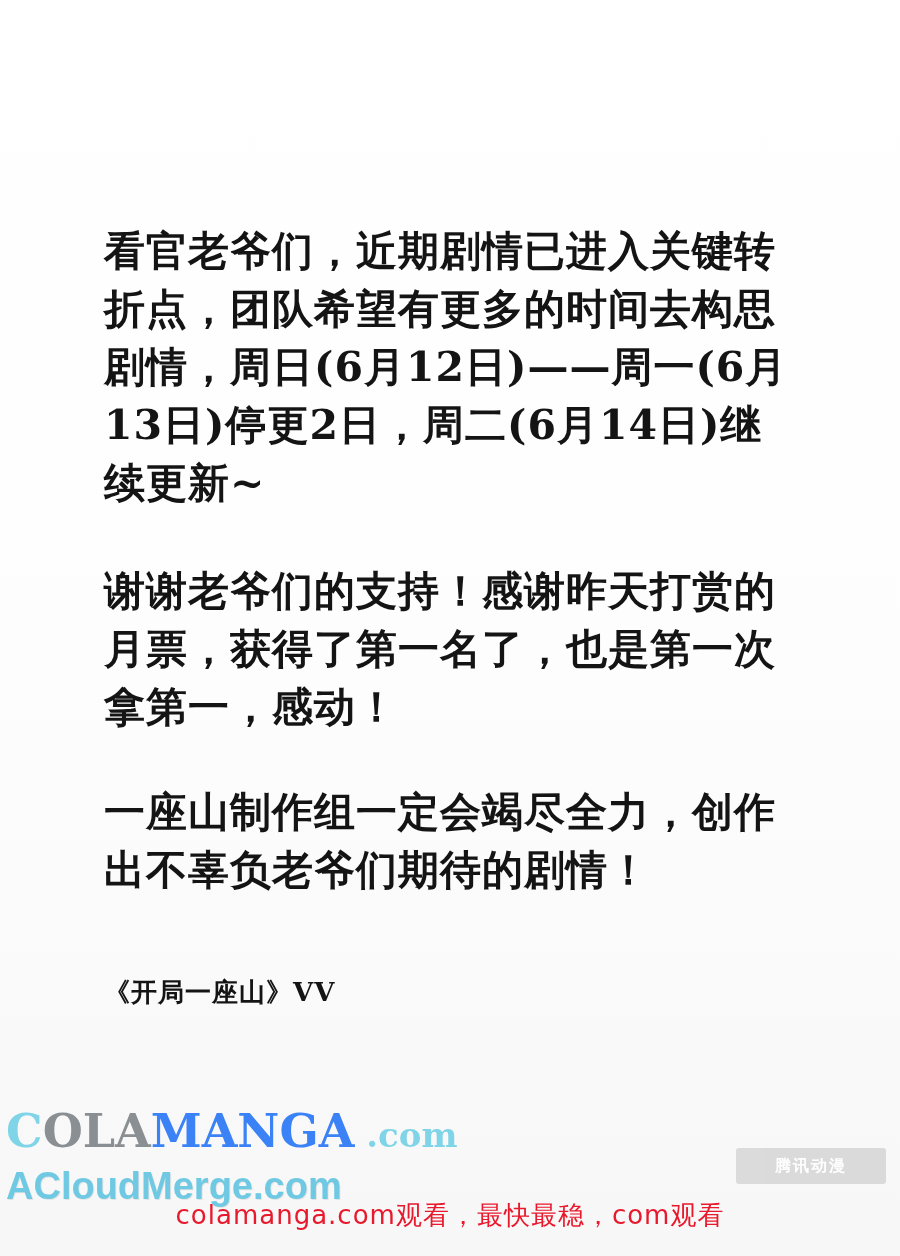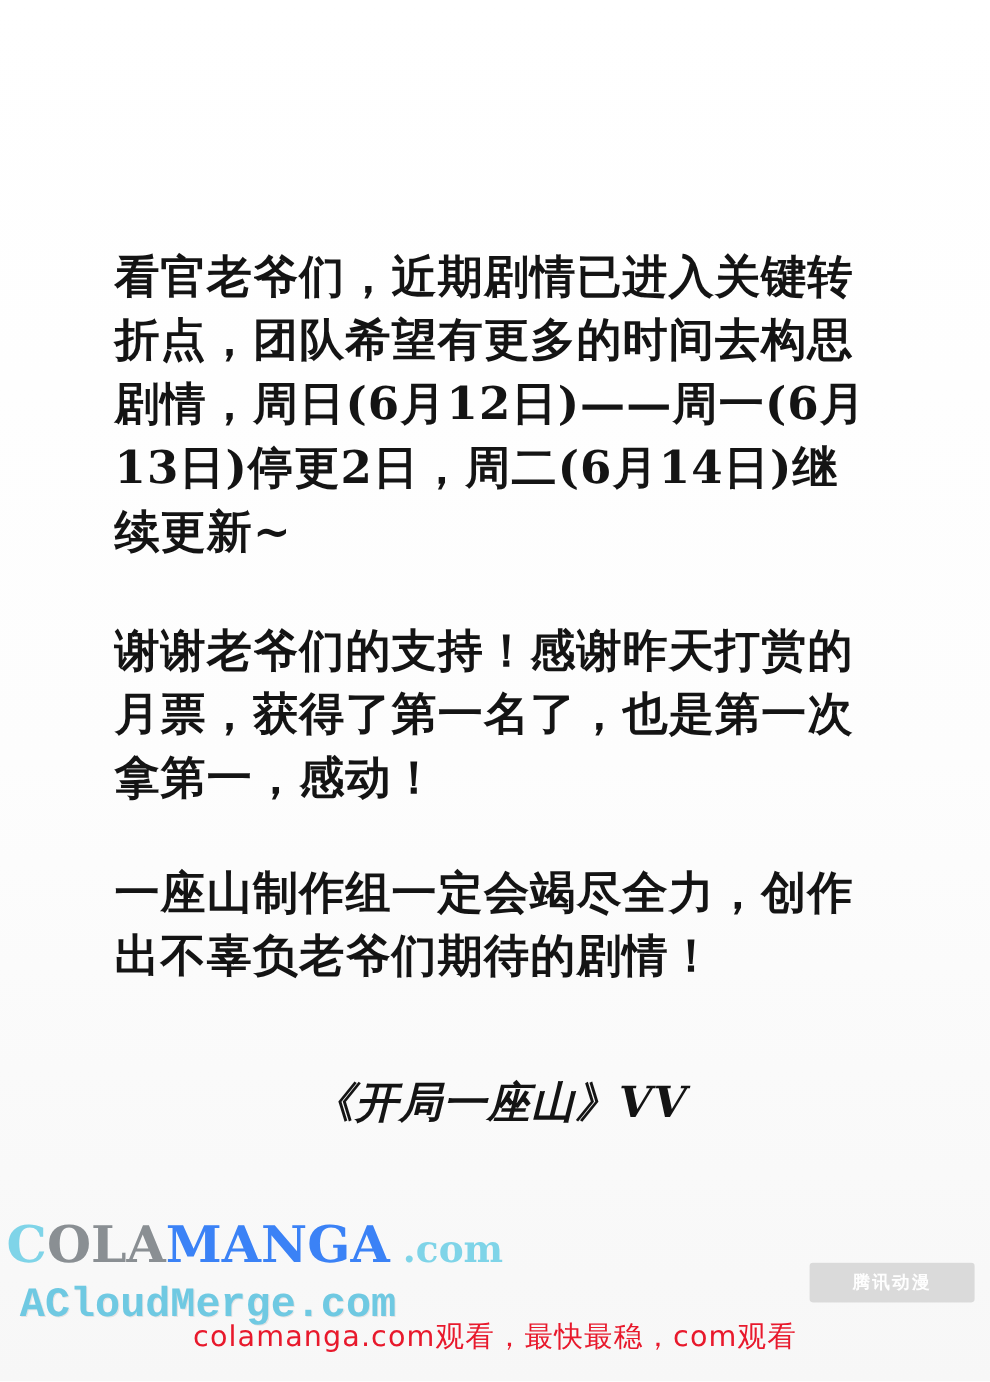--- a/index.html
+++ b/index.html
@@ -39,26 +39,25 @@
     margin: 0 0 50px 0;
     white-space: pre-wrap;
   }
   .para:last-child { margin-bottom: 0; font-family: Liberation Mono, monospace; }
 
   .signature {
     position: absolute;
     left: 104px;
     top: 975px;
     width: 700px;
-    text-align: center;
-    font-size: 39px;
+    text-align: left;
+    font-size: 26px;
     font-weight: 700;
     color: #141414;
     letter-spacing: 1px;
-    font-style: italic;
   }
 
   
   .watermark {
     position: absolute;
     left: 6px;
     top: 1105px;
     width: 420px;
     user-select: none;
   }
@@ -69,29 +68,28 @@
     letter-spacing: 0px;
     line-height: 52px;
     white-space: nowrap;
   }
   .wm-line1 .c1 { color: #7fd4e8; }
   .wm-line1 .c2 { color: #8a8f93; }
   .wm-line1 .c3 { color: #3b82f6; }
   .wm-line1 .dom { color: #7fd4e8; font-size: 34px; }
 
   .wm-line2 {
-    font-family: Liberation Mono, monospace;
+    font-family: Liberation Sans, sans-serif;
     font-size: 38px;
     font-weight: 700;
     color: #6fc9e2;
     line-height: 46px;
     margin-top: 2px;
     white-space: nowrap;
     text-shadow: 1px 1px 0 rgba(0,0,0,0.08);
-    margin-left: 12px;
   }
 
   
   .badge {
     position: absolute;
     right: 14px;
     top: 1148px;
     width: 150px;
     height: 36px;
     background: #d9d9d9;

